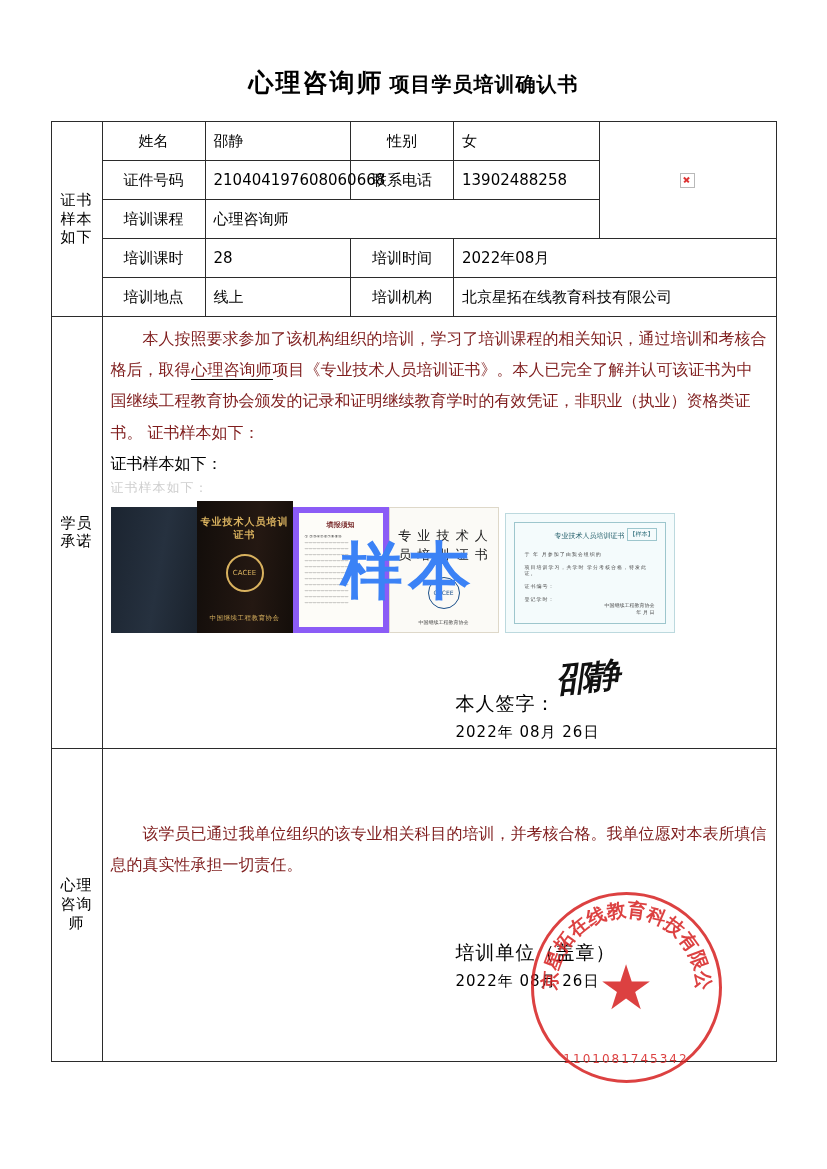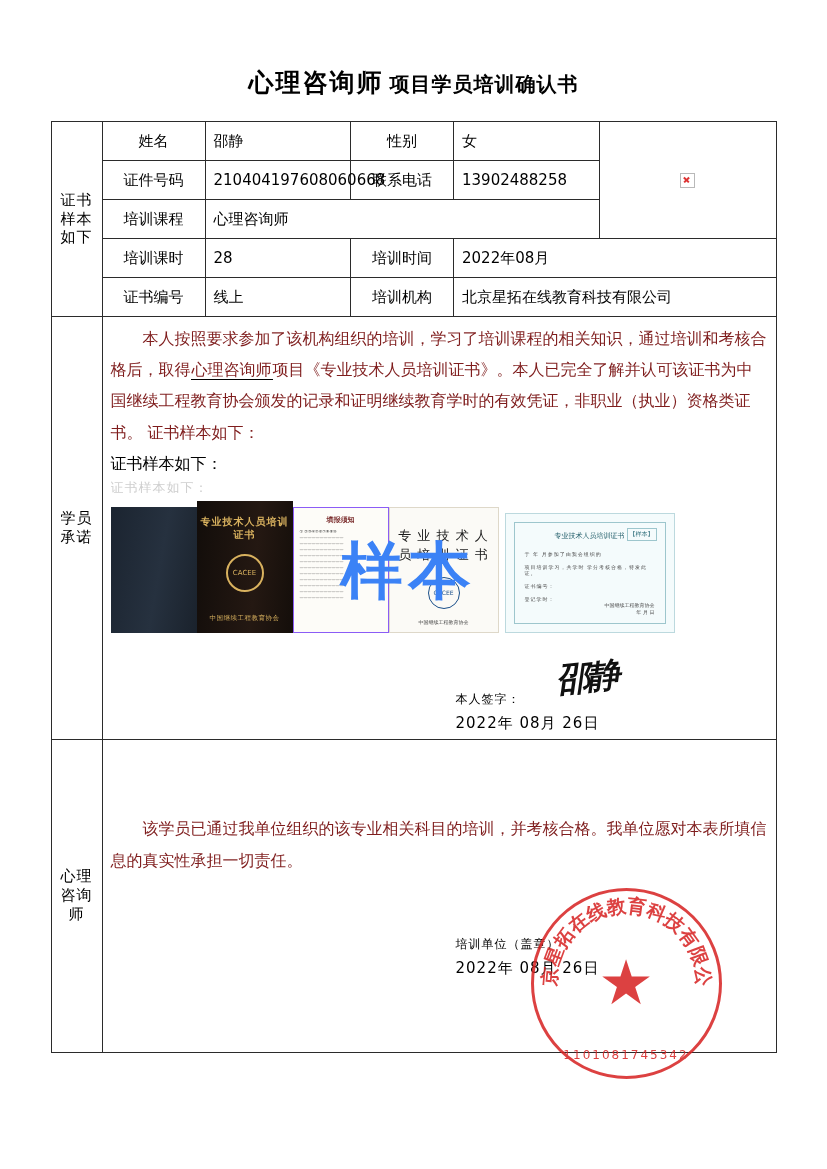--- a/index.html
+++ b/index.html
@@ -172,21 +172,21 @@
     display: flex; align-items: center; justify-content: center;
   }
   .cert.c2 .b {
     font-size: 6.5px;
     margin-top: 22px;
     letter-spacing: 0.5px;
   }
   .cert.c3 {
     width: 96px; height: 126px;
     background: #fdfcf8;
-    border: 1px solid #8b5cf6;
+    border: 6px solid #8b5cf6;
     font-size: 4px;
     color: #3a3a3a;
     padding: 7px 6px;
     line-height: 1.5;
   }
   .cert.c3 .h {
     text-align: center;
     font-size: 7px;
     color: #7a2c2c;
     margin-bottom: 4px;
@@ -252,21 +252,21 @@
   .cert.c5 .ft {
     position: absolute; right: 10px; bottom: 6px;
     font-size: 5px; color: #4a4a4a; text-align: right; line-height: 1.5;
   }
   .sign-block {
     margin-top: 58px;
     padding-left: 345px;
     position: relative;
   }
   .sign-line {
-    font-size: 12px;
+    font-size: 19px;
     color: #000;
     letter-spacing: 1px;
   }
   .sign-date {
     font-size: 15px;
     color: #000;
     margin-top: 6px;
     letter-spacing: 1px;
   }
   .handwriting {
@@ -350,21 +350,21 @@
       <td class="flabel">培训课程</td>
       <td class="fvalue" colspan="3">心理咨询师</td>
     </tr>
     <tr>
       <td class="flabel">培训课时</td>
       <td class="fvalue">28</td>
       <td class="flabel">培训时间</td>
       <td class="fvalue" colspan="2">2022年08月</td>
     </tr>
     <tr>
-      <td class="flabel">证书编号</td>
+      <td class="flabel">培训地点</td>
       <td class="fvalue">线上</td>
       <td class="flabel">培训机构</td>
       <td class="fvalue" colspan="2">北京星拓在线教育科技有限公司</td>
     </tr>
 
     <tr>
       <td class="vlabel">学员承诺</td>
       <td class="body-cell" colspan="5">
         <div class="para">
           <span>本人按照要求参加了该机构组织的培训，学习了培训课程的相关知识，通过培训和考核合格后，取得</span><span class="ul">心理咨询师</span><span>项目《专业技术人员培训证书》。本人已完全了解并认可该证书为中国继续工程教育协会颁发的记录和证明继续教育学时的有效凭证，非职业（执业）资格类证书。 证书样本如下：</span>

